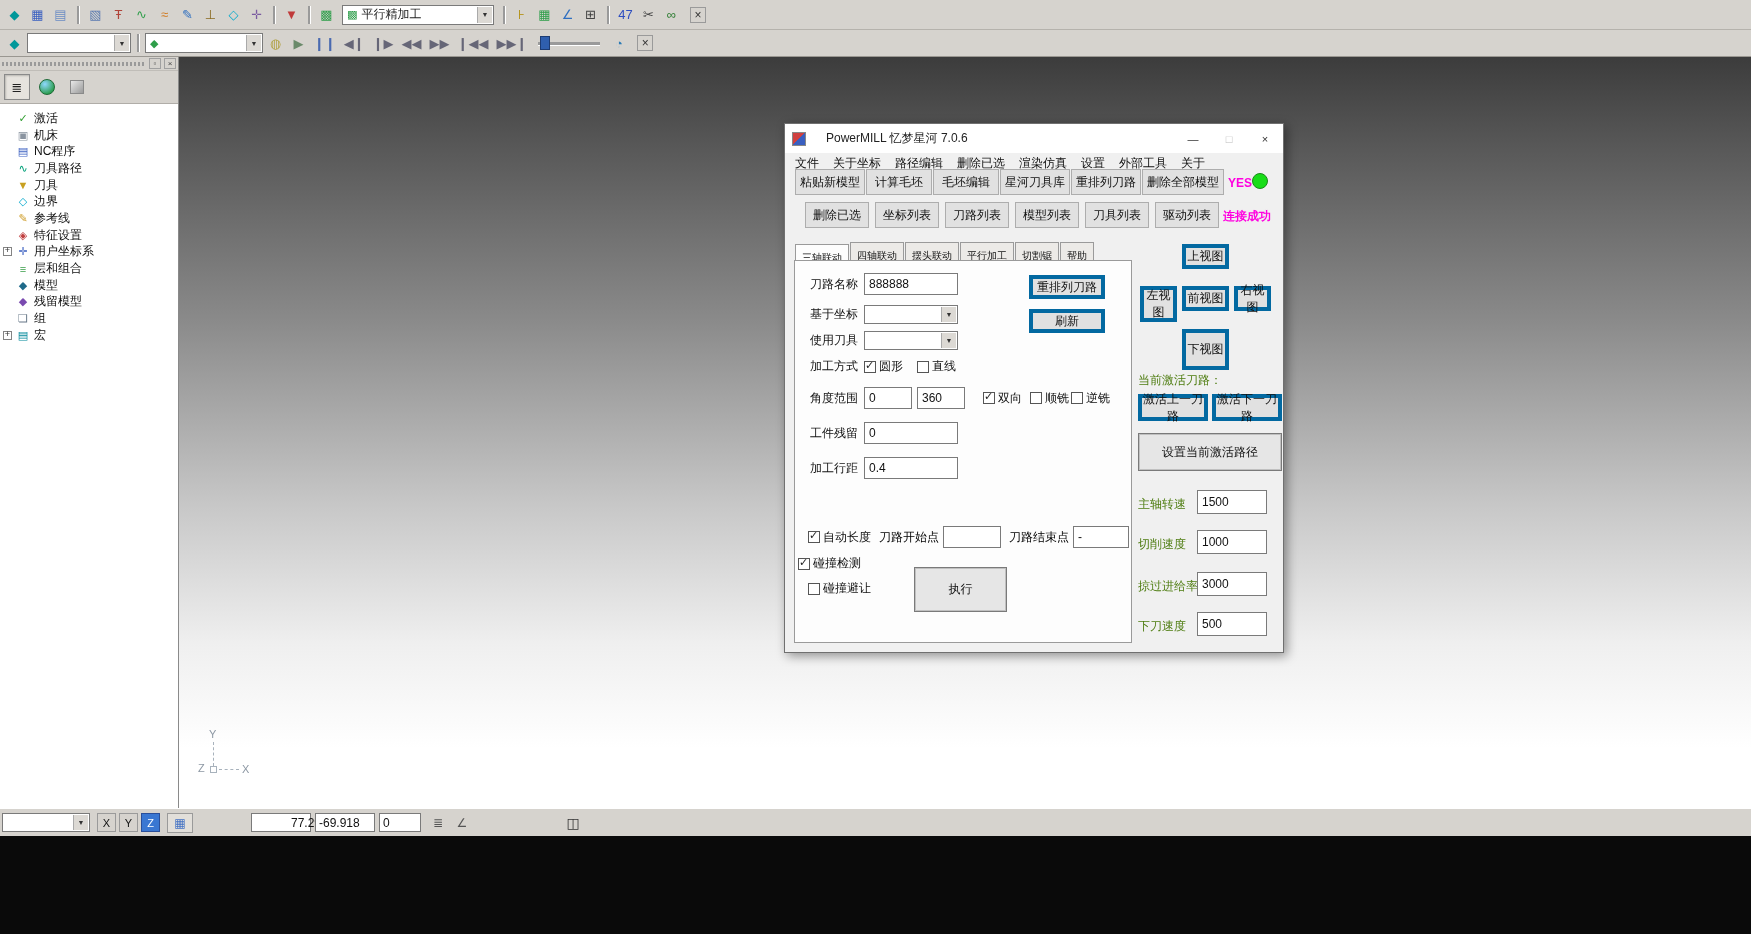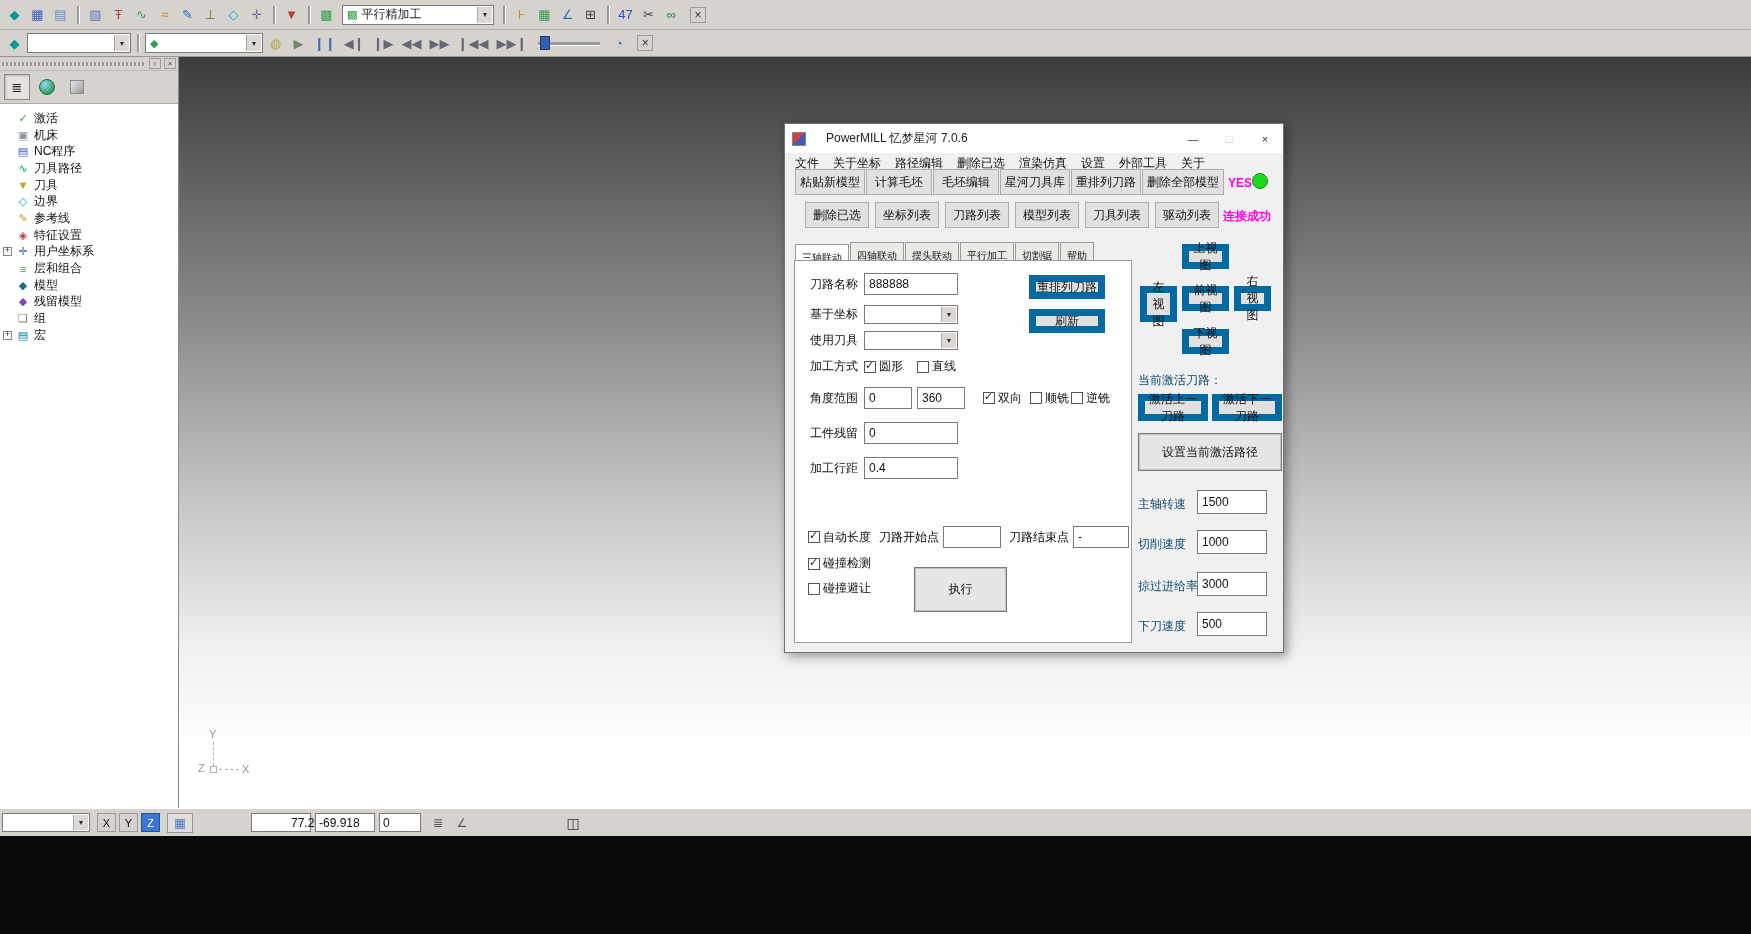--- a/index.html
+++ b/index.html
@@ -83,24 +83,24 @@
   .tab.active{background:#fdfdfd;padding-bottom:4px;}
   .panel{position:absolute;left:9px;top:136px;width:338px;height:383px;background:#fdfdfd;border:1px solid #9a9a9a;}
   .frow{position:absolute;left:0;right:0;display:flex;align-items:center;}
   .flabel{font-size:12px;color:#111;margin-left:15px;width:54px;flex:none;}
   .tin{height:22px;border:1px solid #7a7a7a;background:#fff;font-size:12px;color:#111;display:flex;align-items:center;padding:0 4px;}
   .w94{width:94px;} .w48{width:48px;} .w58{width:58px;} .w56{width:56px;}
   .fcombo{width:94px;height:19px;}
   .cb{display:flex;align-items:center;gap:3px;font-size:12px;color:#111;}
   .cb .box{width:12px;height:12px;border:1px solid #555;background:#fff;position:relative;flex:none;}
   .cb .box.checked::after{content:"✓";position:absolute;left:0;top:-3px;font-size:11px;color:#222;}
-  .panel-btn{position:absolute;background:#e1e1e1;border:7px solid #0369a1;font-size:12px;color:#111;
+  .panel-btn{position:absolute;background:#e1e1e1;border:4px solid #0369a1;font-size:12px;color:#111;
              display:flex;align-items:center;justify-content:center;}
   .exec{box-shadow:inset 0 0 0 1px #c0c0c0;border:1px solid #7a7a7a;background:#e6e6e6;}
-  .rlabel{position:absolute;font-size:12px;color:#0c4a6e;}
+  .rlabel{position:absolute;font-size:12px;color:#4d7c0f;}
   .rin{position:absolute;height:24px;width:70px;border:1px solid #7a7a7a;background:#fff;font-size:12px;
        display:flex;align-items:center;padding:0 4px;color:#111;}
 
   
   .statusbar{position:absolute;left:0;top:808px;width:100%;height:28px;background:#d6d3ce;border-top:1px solid #fff;
              display:flex;align-items:center;padding:0 2px;font-size:12px;}
   .sb-combo{width:88px;height:19px;margin-right:7px;}
   .axis-btn{width:19px;height:19px;margin-right:3px;display:flex;align-items:center;justify-content:center;
             font-size:11px;color:#111;background:#d6d3ce;border:1px solid #9a9a9a;}
   .axis-btn.active{background:var(--blue_active,#3a77d2);color:#fff;border-color:#2a4f9a;}
@@ -539,21 +539,21 @@
           <span class="box checked"></span>
           <span>自动长度</span>
         </span>
         <span style="font-size:12px;margin-left:8px">刀路开始点</span>
         <span class="tin w58" style="margin-left:4px"></span>
         <span style="font-size:12px;margin-left:8px">刀路结束点</span>
         <span class="tin w56" style="margin-left:4px">-</span>
       </div>
 
       <div class="frow" style="top:294px">
-        <span class="cb" style="margin-left:13px">
+        <span class="cb" style="margin-left:3px">
           <span class="box checked"></span>
           <span>碰撞检测</span>
         </span>
       </div>
 
       <div class="frow" style="top:319px">
         <span class="cb" style="margin-left:13px">
           <span class="box"></span>
           <span>碰撞避让</span>
         </span>
@@ -562,21 +562,21 @@
       <button class="panel-btn" style="left:234px;top:14px;width:76px;height:24px">重排列刀路</button>
       <button class="panel-btn" style="left:234px;top:48px;width:76px;height:24px">刷新</button>
 
       <button class="panel-btn exec" style="left:119px;top:306px;width:93px;height:45px">执行</button>
     </div>
 
     <button class="panel-btn" style="left:397px;top:120px;width:47px;height:25px">上视图</button>
     <button class="panel-btn" style="left:355px;top:162px;width:37px;height:36px">左视图</button>
     <button class="panel-btn" style="left:397px;top:162px;width:47px;height:25px">前视图</button>
     <button class="panel-btn" style="left:449px;top:162px;width:37px;height:25px">右视图</button>
-    <button class="panel-btn" style="left:397px;top:205px;width:47px;height:25px">下视图</button>
+    <button class="panel-btn" style="left:397px;top:205px;width:47px;height:41px">下视图</button>
 
     <span class="rlabel" style="left:353px;top:248px">当前激活刀路：</span>
     <button class="panel-btn" style="left:353px;top:270px;width:70px;height:27px">激活上一刀路</button>
     <button class="panel-btn" style="left:427px;top:270px;width:70px;height:27px">激活下一刀路</button>
     <button class="panel-btn exec" style="left:353px;top:309px;width:144px;height:38px">设置当前激活路径</button>
 
     <span class="rlabel" style="left:353px;top:372px">主轴转速</span>
     <span class="rin" style="left:412px;top:366px">1500</span>
     <span class="rlabel" style="left:353px;top:412px">切削速度</span>
     <span class="rin" style="left:412px;top:406px">1000</span>

